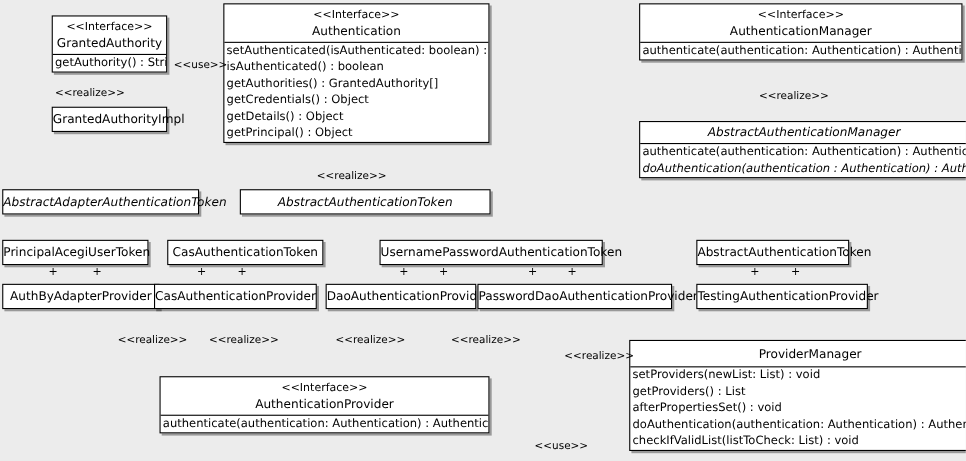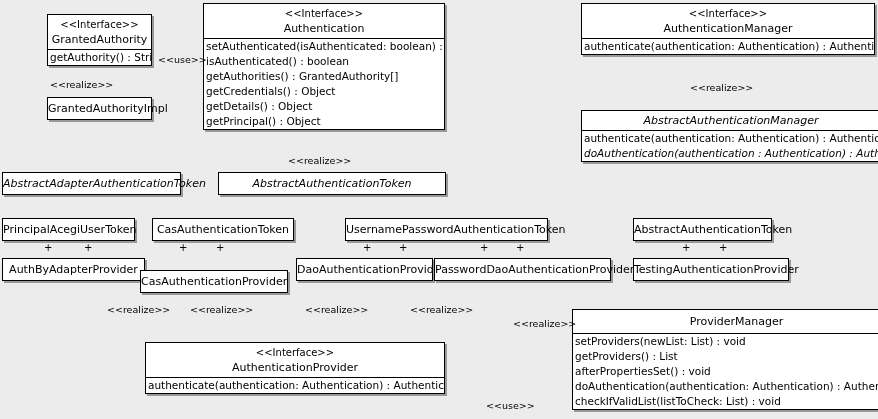--- a/index.html
+++ b/index.html
@@ -224,21 +224,21 @@
       <span class="cname">AbstractAuthenticationToken</span>
     </div>
   </div>
 
   <div class="uml compact" style="left:2px;top:258px;width:143px;">
     <div class="hdr">
       <span class="cname">AuthByAdapterProvider</span>
     </div>
   </div>
 
-  <div class="uml compact" style="left:140px;top:270px;width:148px;">
+  <div class="uml compact" style="left:140px;top:258px;width:148px;">
     <div class="hdr">
       <span class="cname">CasAuthenticationProvider</span>
     </div>
   </div>
 
   <div class="uml compact" style="left:296px;top:258px;width:137px;">
     <div class="hdr">
       <span class="cname">DaoAuthenticationProvider</span>
     </div>
   </div>

